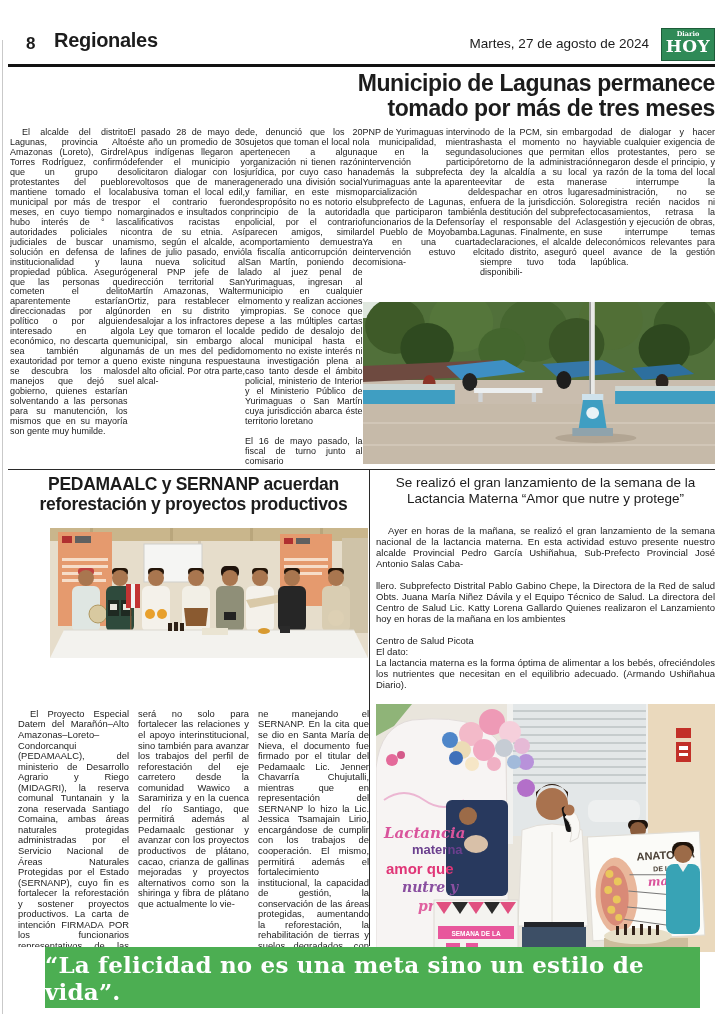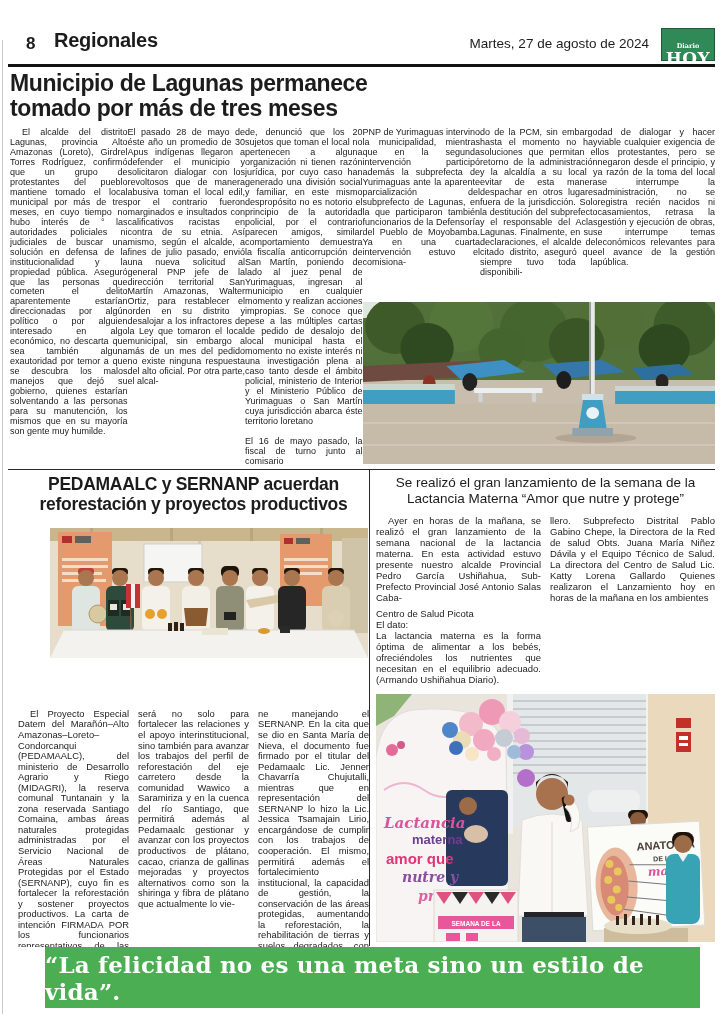--- a/index.html
+++ b/index.html
@@ -11,49 +11,49 @@
         font-family:"Liberation Sans",sans-serif;color:#1c1c1c;}
   .scan-edge{position:absolute;left:2px;top:40px;bottom:10px;width:1px;background:#c9c9c9;}
 
   
   .masthead{position:absolute;left:10px;right:8px;top:26px;height:38px;}
   .page-num{position:absolute;left:16px;top:8px;font-size:17px;font-weight:bold;}
   .section-title{position:absolute;left:44px;top:3px;font-size:20px;font-weight:bold;letter-spacing:-0.3px;}
   .issue-date{position:absolute;right:66px;top:10px;font-size:13.5px;padding-left:36px;}
   .logo{position:absolute;right:0;top:2px;width:54px;height:33px;background:var(--logo-green);
         border:1.5px solid #1d5c39;color:#fff;text-align:center;box-sizing:border-box;}
-  .logo-top{font-family:"DejaVu Serif",serif;font-size:6.5px;font-weight:bold;margin-top:14px;line-height:1;}
+  .logo-top{font-family:"DejaVu Serif",serif;font-size:6.5px;font-weight:bold;margin-top:2px;line-height:1;}
   .logo-main{font-family:"DejaVu Serif",serif;font-size:17px;font-weight:bold;line-height:1.05;letter-spacing:0.5px;}
 
   .rule{position:absolute;left:8px;right:8px;top:64px;height:3px;background:#121212;}
 
   
   .a1{position:absolute;left:10px;right:8px;top:71px;}
-  .ttl1{text-align:left;font-weight:bold;font-size:23px;line-height:1.07;letter-spacing:-0.4px;}
+  .ttl1{text-align:right;font-weight:bold;font-size:23px;line-height:1.07;letter-spacing:-0.4px;}
   .a1-grid{margin-top:8px;display:grid;grid-template-columns:repeat(6,1fr);grid-template-rows:174px 162px;
            column-gap:0;height:338px;}
   .colA{font-size:9px;line-height:9.95px;text-align:justify;white-space:pre-line;overflow:hidden;}
   .tall{grid-row:1/3;}
   .indent{text-indent:12px;}
   .a1-photo{grid-column:4/7;grid-row:2;width:100%;height:100%;}
 
   .hdiv{position:absolute;left:8px;right:8px;top:469px;height:1px;background:#2a2a2a;}
   .vdiv{position:absolute;left:369px;top:470px;width:1px;height:476px;background:#2a2a2a;}
 
   
   .a2{position:absolute;left:18px;width:351px;top:475px;}
   .ttl2{text-align:center;font-weight:bold;font-size:17.5px;line-height:1.14;letter-spacing:-0.3px;}
   .a2-photo{display:block;margin:13px 0 9px 32px;width:318px;height:130px;}
   .a2-grid{display:grid;grid-template-columns:repeat(3,1fr);column-gap:9px;height:280px;}
   .colB{font-size:9.4px;line-height:10.55px;text-align:justify;white-space:pre-line;overflow:hidden;margin-top:42px;}
 
   
   .a3{position:absolute;left:376px;right:8px;top:475px;}
   .ttl3{text-align:center;font-weight:normal;font-size:13.5px;line-height:1.22;}
-  .a3-grid{margin-top:7px;display:grid;grid-template-columns:repeat(2,1fr);column-gap:9px;height:176px;}
+  .a3-grid{margin-top:17px;display:grid;grid-template-columns:repeat(1,1fr);column-gap:9px;height:176px;}
   .colC{font-size:9.5px;line-height:11px;text-align:justify;white-space:pre-line;overflow:hidden;}
   .a3-photo{display:block;margin-top:3px;width:339px;height:248px;}
 
   
   .banner{position:absolute;left:45px;right:23px;top:947px;height:61px;background:var(--banner-green);
           display:flex;align-items:center;justify-content:flex-start;}
   .quote{color:#fff;font-family:"DejaVu Serif",serif;font-weight:bold;font-size:23px;letter-spacing:0.2px;}
 
   svg text{font-family:"Liberation Sans",sans-serif;}
   .script{font-family:"DejaVu Serif",serif;font-style:italic;font-weight:bold;}

